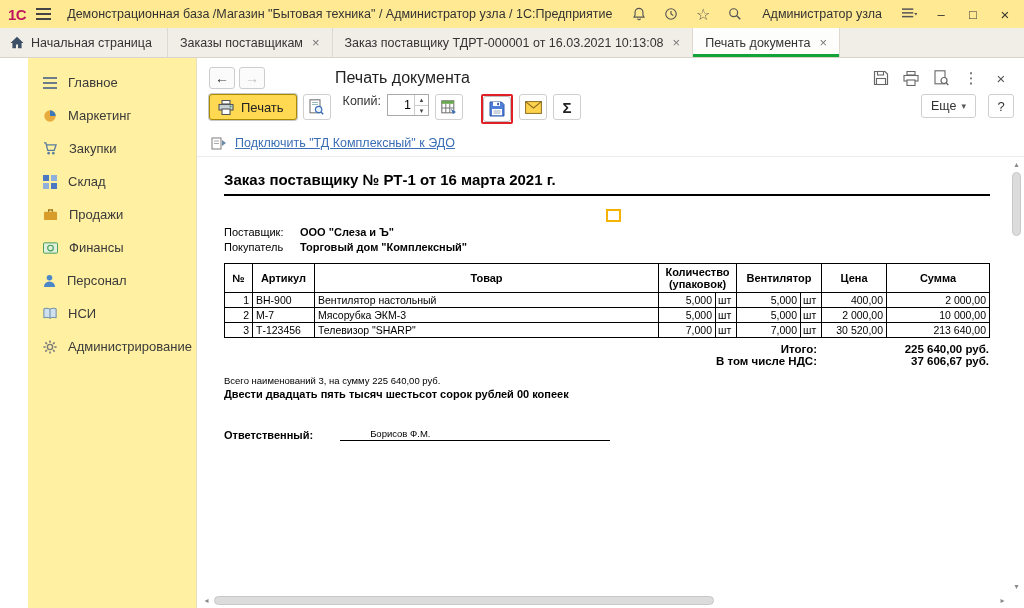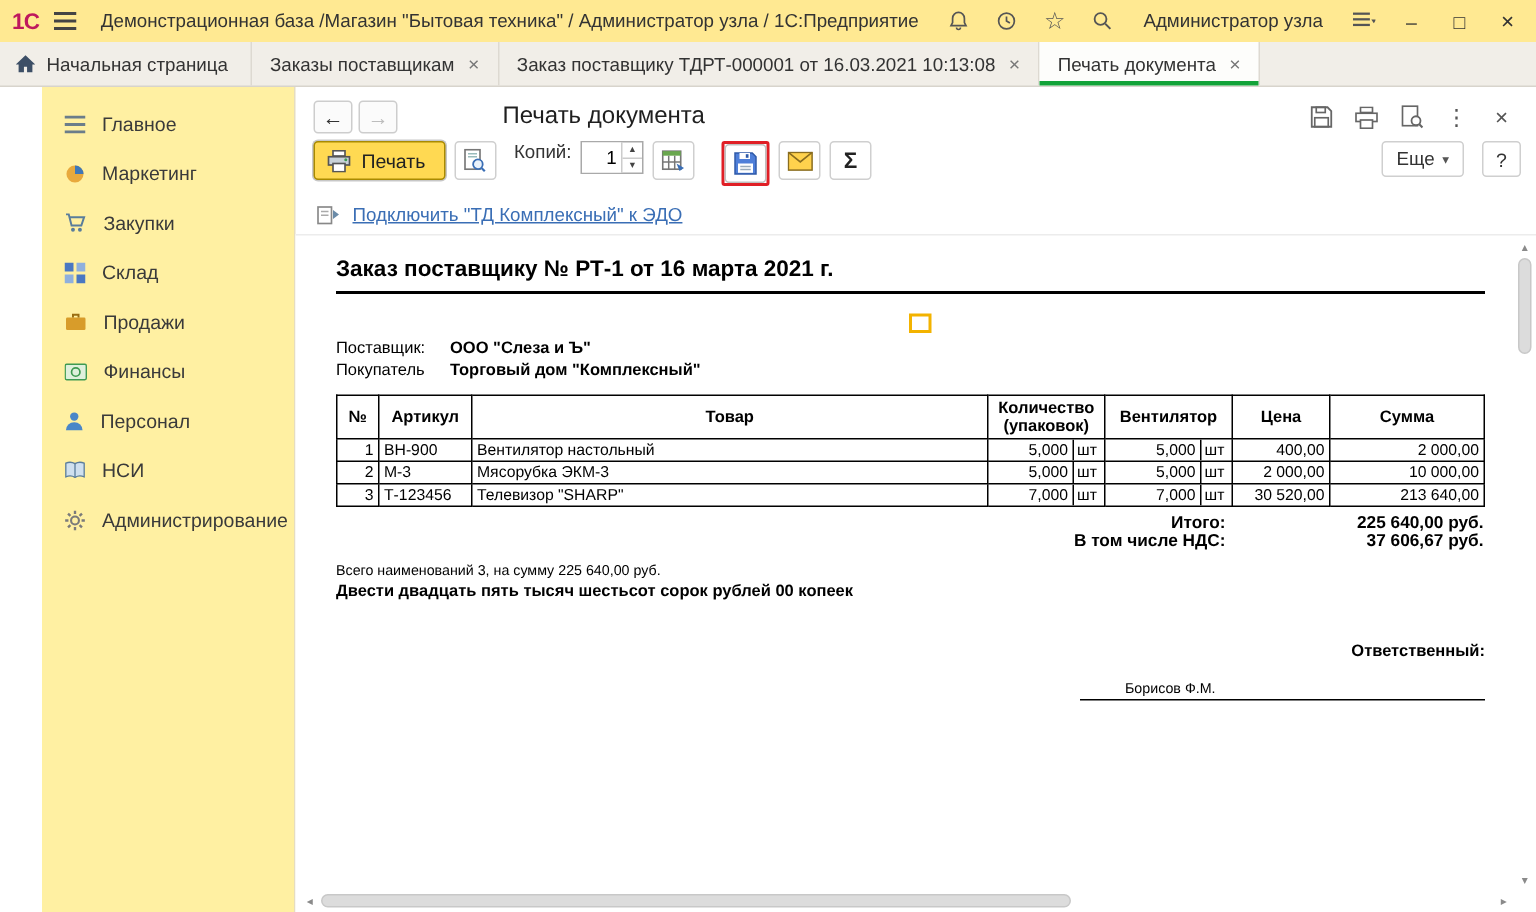--- a/index.html
+++ b/index.html
@@ -95,21 +95,21 @@
   .qnum { flex:1; text-align:right; padding:1px 3px; border-right:1px solid #000; }
   .qunit { width:20px; padding:1px 2px; }
 
   .totals { width:765px; margin-top:5px; }
   .tot-row { display:flex; justify-content:flex-end; align-items:baseline; }
   .tot-label { font-weight:700; font-size:11.5px; }
   .tot-value { width:172px; text-align:right; font-weight:700; font-size:11.5px; }
 
   .doc-summary { font-size:9.5px; margin-top:8px; }
   .doc-words { font-weight:700; font-size:11px; margin-top:2px; }
-  .resp-row { margin-top:28px; display:flex; align-items:flex-end; gap:14px;flex-direction:column; }
+  .resp-row { margin-top:28px; display:flex; align-items:flex-end; gap:27px; }
   .resp-label { font-weight:700; font-size:11px; }
   .resp-line { width:270px; border-bottom:1px solid #000; font-size:9.5px; padding:0 0 1px 30px; }
 
   .annot-square { position:absolute; left:409px; top:52px; width:15px; height:13px;
     border:2px solid #f3b300; background:transparent; }
 
   
   .vscroll { position:absolute; top:2px; right:2px; bottom:16px; width:11px;
     display:flex; flex-direction:column; align-items:center; }
   .hscroll { position:absolute; left:4px; right:16px; bottom:2px; height:11px;
@@ -433,21 +433,21 @@
                     <span class="qwrap">
                       <span class="qnum">5,000</span>
                       <span class="qunit">шт</span>
                     </span>
                   </td>
                 <td class="num">400,00</td>
                 <td class="num">2 000,00</td>
               </tr>
               <tr>
                 <td class="num">2</td>
-                <td>М-3</td>
+                <td>М-7</td>
                 <td>Мясорубка ЭКМ-3</td>
                 <td class="qcell">
                     <span class="qwrap">
                       <span class="qnum">5,000</span>
                       <span class="qunit">шт</span>
                     </span>
                   </td>
                 <td class="qcell">
                     <span class="qwrap">
                       <span class="qnum">5,000</span>

